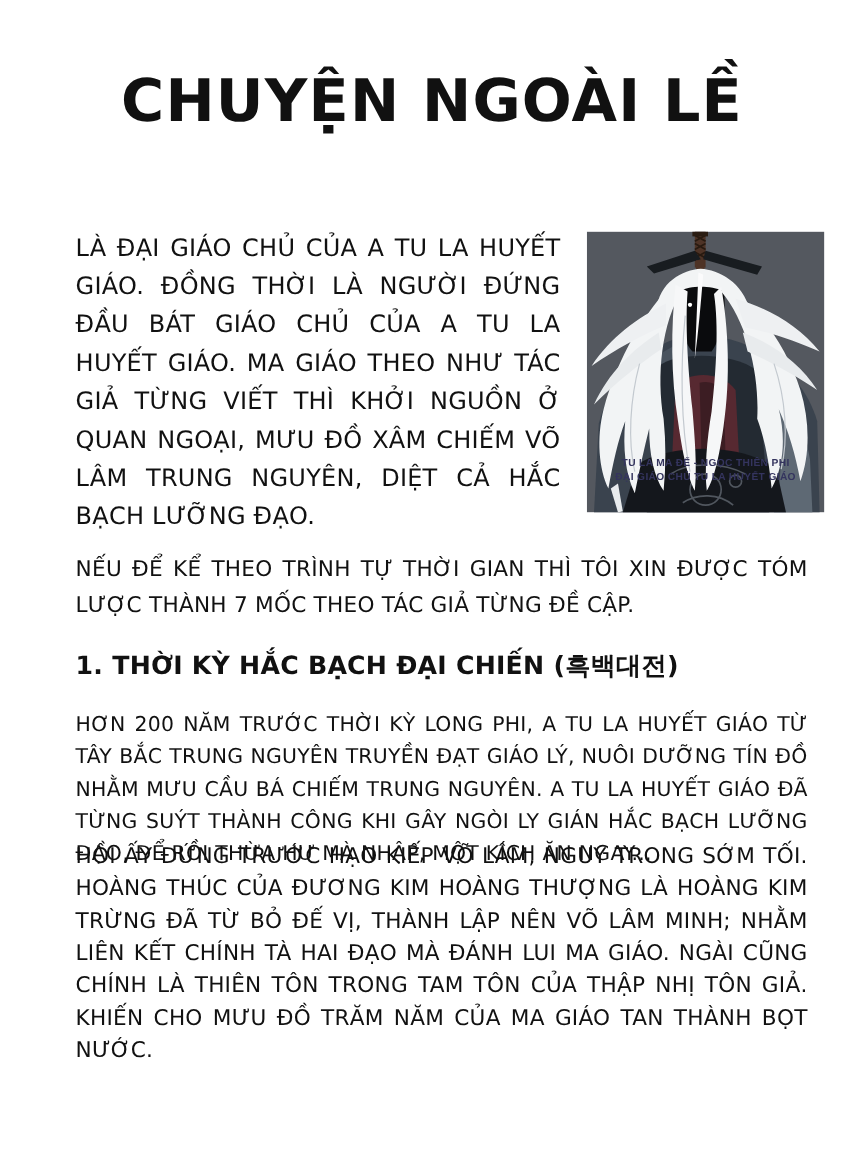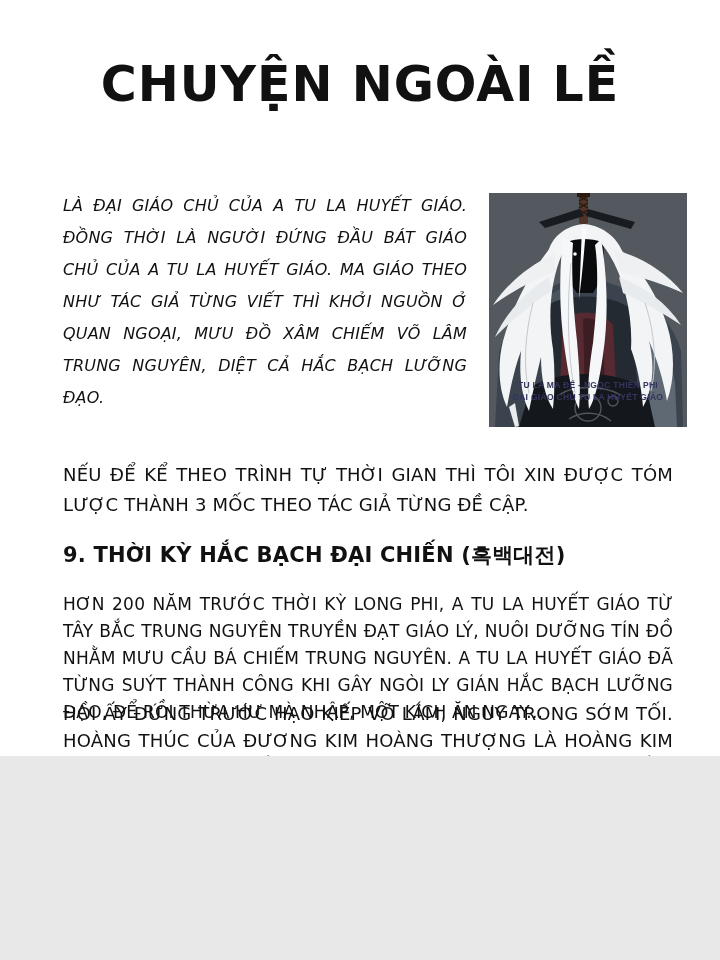--- a/index.html
+++ b/index.html
@@ -1,34 +1,33 @@
 <!DOCTYPE html>
 <html><head>
 <meta charset="utf-8">
 <style>
   html,body{margin:0;padding:0;background:#e8e8e8;}
   .page{
-    position:relative;width:720px;height:756px;background:#ffffff;
+    position:relative;width:720px;height:960px;background:#ffffff;
     margin:0 auto;overflow:hidden;color:#111;
     font-family:"DejaVu Sans",sans-serif;
   }
   .title{
     position:absolute;top:56px;left:0;width:720px;text-align:center;
     font-size:49px;font-weight:600;letter-spacing:1px;white-space:nowrap;
   }
   .subtitle{
     position:absolute;top:127px;left:0;width:720px;text-align:center;
     font-size:23px;font-weight:bold;white-space:nowrap;
     font-family:"Liberation Sans",sans-serif;
   }
   .intro-row{position:absolute;top:190px;left:63px;width:626px;display:flex;align-items:flex-start;}
   .intro-text{
-    width:404px;font-size:16px;line-height:32px;text-align:justify;
+    width:404px;font-size:20px;line-height:32px;text-align:justify;
     letter-spacing:0.2px;
-    font-style:italic;
   }
   .portrait-box{margin-left:22px;margin-top:3px;width:198px;height:234px;flex:none;}
   .portrait-box svg{display:block;}
   .note{
     position:absolute;top:460px;left:63px;width:610px;
     font-size:18px;line-height:30px;text-align:justify;letter-spacing:0.2px;
   }
   .section-heading{
     position:absolute;top:541px;left:63px;width:640px;
     font-size:21px;font-weight:bold;letter-spacing:0.2px;white-space:nowrap;
@@ -114,21 +113,21 @@
           </g>
           <path d="M20,214 L26,234 L30,233 L26,210 Z" fill="#e8ebed"></path>
         </g>
 
         <text class="caption-text" x="99" y="195" text-anchor="middle" font-size="8.5" fill="#34345e">TU LA MA ĐẾ - NGỌC THIÊN PHI</text>
         <text class="caption-text" x="99" y="207" text-anchor="middle" font-size="8.5" fill="#34345e">ĐẠI GIÁO CHỦ  TU LA HUYẾT GIÁO</text>
       </svg>
     </div>
   </div>
 
-  <div class="note">NẾU ĐỂ KỂ THEO TRÌNH TỰ THỜI GIAN THÌ TÔI XIN ĐƯỢC TÓM LƯỢC THÀNH 3 MỐC THEO TÁC GIẢ TỪNG ĐỀ CẬP.</div>
+  <div class="note">NẾU ĐỂ KỂ THEO TRÌNH TỰ THỜI GIAN THÌ TÔI XIN ĐƯỢC TÓM LƯỢC THÀNH 7 MỐC THEO TÁC GIẢ TỪNG ĐỀ CẬP.</div>
 
-  <div class="section-heading">9. THỜI KỲ HẮC BẠCH ĐẠI CHIẾN (흑백대전)</div>
+  <div class="section-heading">1. THỜI KỲ HẮC BẠCH ĐẠI CHIẾN (흑백대전)</div>
 
   <div class="para-a">HƠN 200 NĂM TRƯỚC THỜI KỲ LONG PHI, A TU LA HUYẾT GIÁO TỪ TÂY BẮC TRUNG NGUYÊN TRUYỀN ĐẠT GIÁO LÝ, NUÔI DƯỠNG TÍN ĐỒ NHẰM MƯU CẦU BÁ CHIẾM TRUNG NGUYÊN. A TU LA HUYẾT GIÁO ĐÃ TỪNG SUÝT THÀNH CÔNG KHI GÂY NGÒI LY GIÁN HẮC BẠCH LƯỠNG ĐẠO, ĐỂ RỒI THỪA HƯ MÀ NHẬP, MỘT KÍCH ĂN NGAY...</div>
 
   <div class="para-b">HỒI ẤY ĐỨNG TRƯỚC HẠO KIẾP VÕ LÂM, NGUY TRONG SỚM TỐI. HOÀNG THÚC CỦA ĐƯƠNG KIM HOÀNG THƯỢNG LÀ HOÀNG KIM TRỪNG ĐÃ TỪ BỎ ĐẾ VỊ, THÀNH LẬP NÊN VÕ LÂM MINH; NHẰM LIÊN KẾT CHÍNH TÀ HAI ĐẠO MÀ ĐÁNH LUI MA GIÁO. NGÀI CŨNG CHÍNH LÀ THIÊN TÔN TRONG TAM TÔN CỦA THẬP NHỊ TÔN GIẢ. KHIẾN CHO MƯU ĐỒ TRĂM NĂM CỦA MA GIÁO TAN THÀNH BỌT NƯỚC.</div>
 
 </div>
 
 </body></html>

